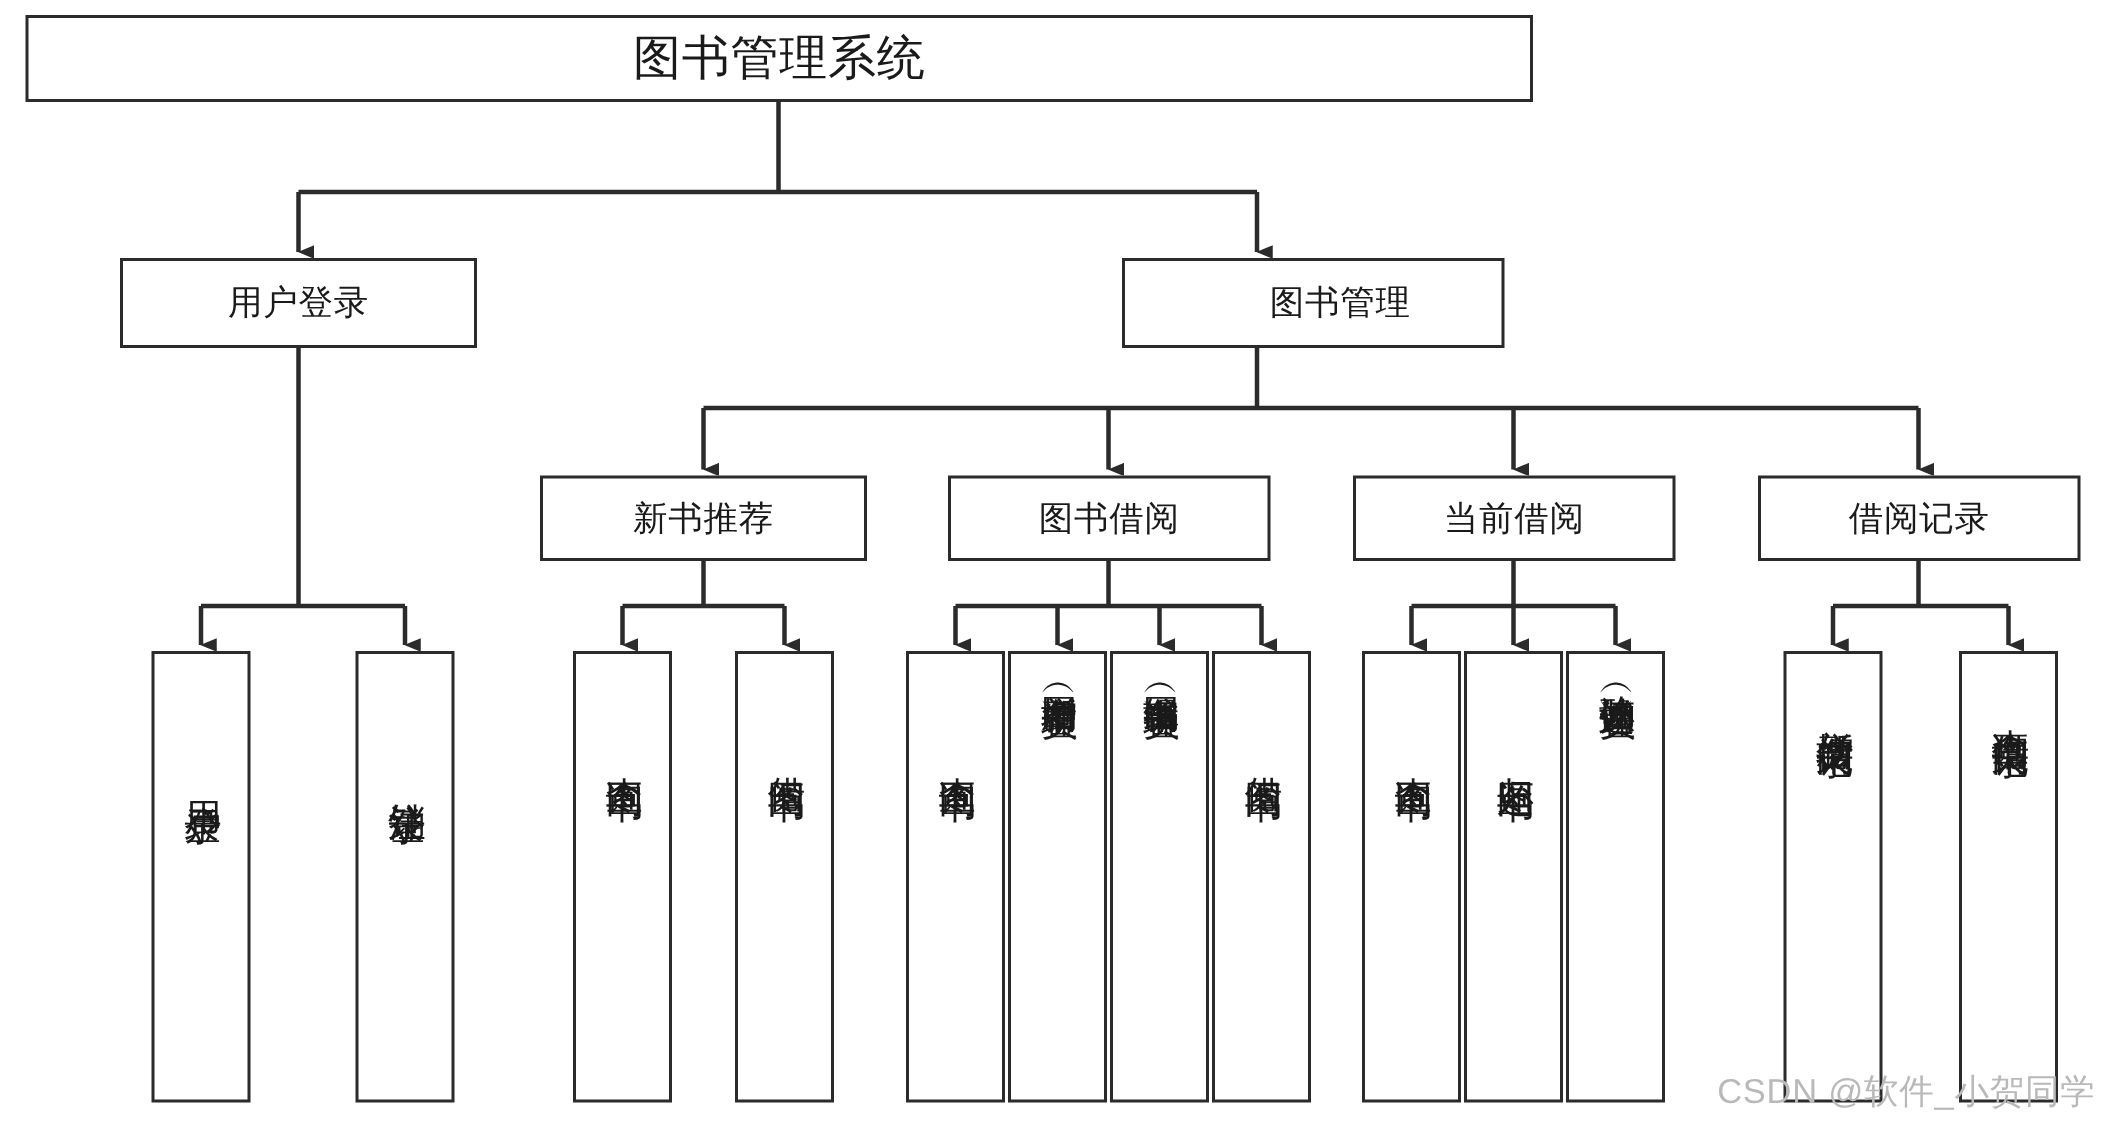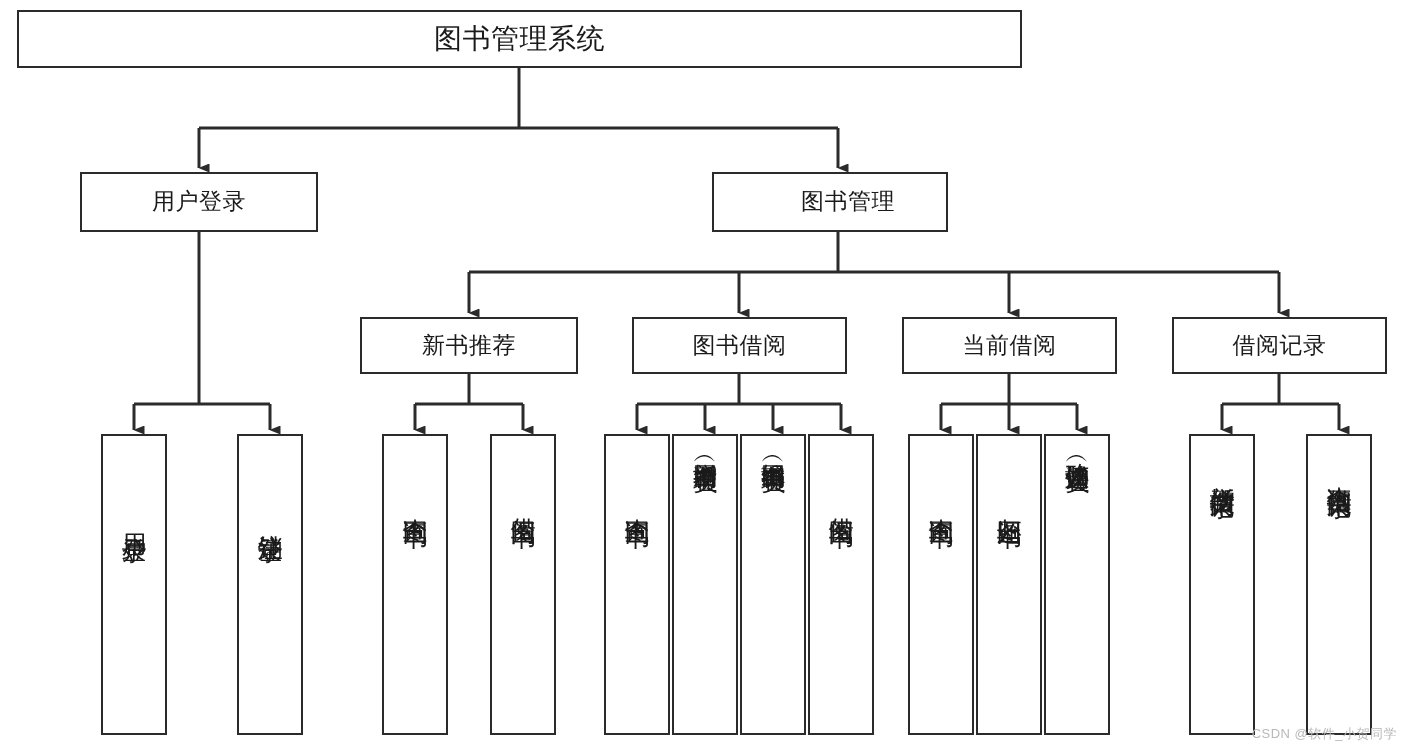--- a/index.html
+++ b/index.html
@@ -39,21 +39,21 @@
     display: block;
     text-align: center;
     letter-spacing: 0.5px;
   }
   .node.horizontal .label {
     font-size: 23px;
     line-height: 1.1;
     white-space: nowrap;
   }
   .node.root .label {
-    font-size: 28px;
+    font-size: 32px;
   }
   .node.vertical {
     align-items: flex-start;
     justify-content: center;
     padding-top: 6px;
   }
   .node.vertical .label {
     writing-mode: vertical-rl;
     text-orientation: upright;
     font-size: 25px;
@@ -62,21 +62,21 @@
     white-space: nowrap;
   }
   .node.vertical.tall .label {
     font-size: 24px;
     letter-spacing: 1px;
   }
   .watermark {
     position: absolute;
     right: 8px;
     bottom: 4px;
-    font-size: 13px;
+    font-size: 23px;
     color: #b9b9b9;
     white-space: nowrap;
     letter-spacing: 0.5px;
   }
 </style>
 </head>
 <body>
 
 <div id="canvas">
 
@@ -134,21 +134,21 @@
   </svg>
 
   <div class="node horizontal root" style="left:17px; top:10px; width:1005px; height:58px;">
     <span class="label">图书管理系统</span>
   </div>
 
   <div class="node horizontal" style="left:80px; top:172px; width:238px; height:60px;">
     <span class="label">用户登录</span>
   </div>
 
-  <div class="node horizontal" style="left:712px; top:172px; width:236px; height:60px;padding-left:36px;">
+  <div class="node horizontal" style="left:748px; top:172px; width:255px; height:60px;padding-left:36px;">
     <span class="label">图书管理</span>
   </div>
 
   <div class="node horizontal" style="left:632px; top:317px; width:215px; height:57px;">
     <span class="label">图书借阅</span>
   </div>
 
   <div class="node horizontal" style="left:360px; top:317px; width:218px; height:57px;">
     <span class="label">新书推荐</span>
   </div>

